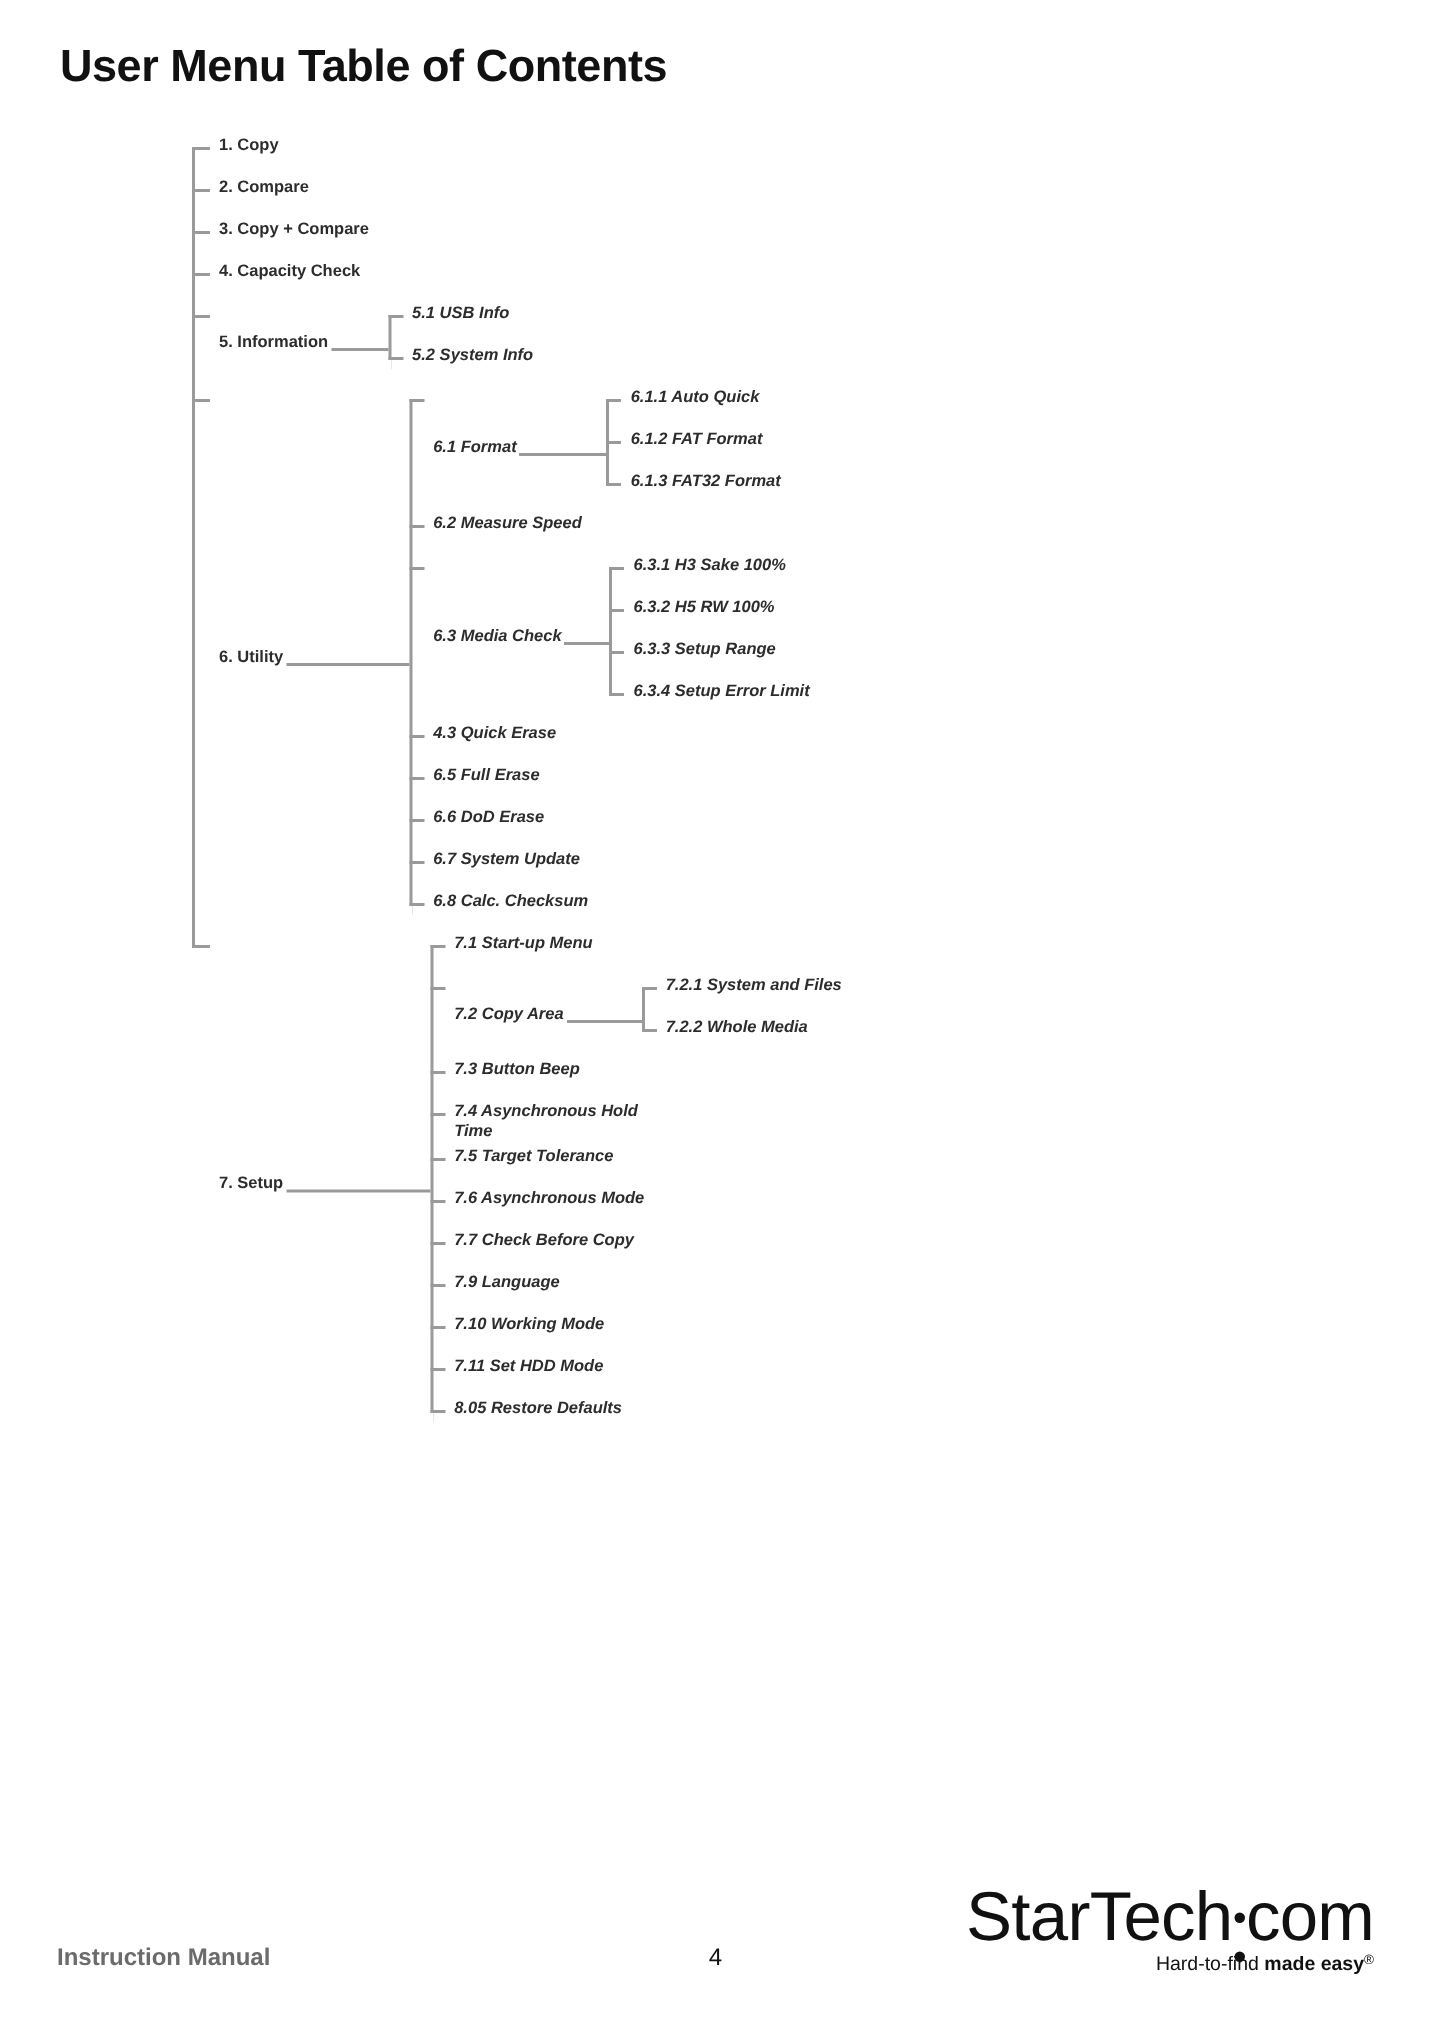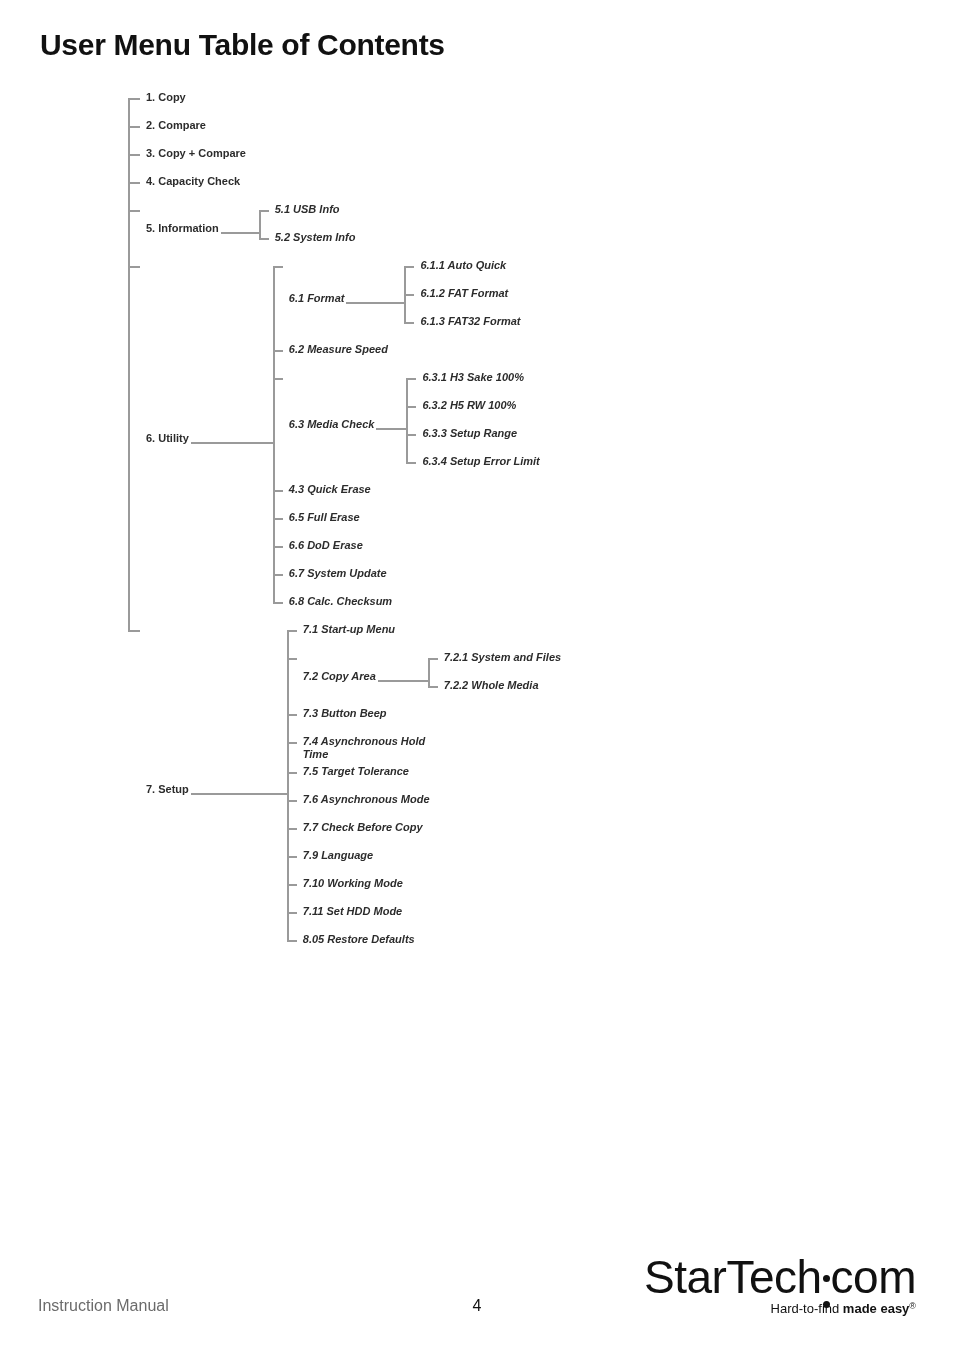--- a/index.html
+++ b/index.html
@@ -96,21 +96,21 @@
   .w-setup-rule  { width: 96px; }
   .w-copyarea-rule{ width: 50px; }
 
   .footer {
     position: absolute;
     left: 38px; right: 38px; bottom: 30px;
     display: flex;
     align-items: flex-end;
     justify-content: space-between;
   }
-  .footer-left { color:#6b6b6b; font-size: 16px; font-weight: 400; }
+  .footer-left { color:#6b6b6b; font-size: 16px; font-weight: 700; }
   .page-number {
     position: absolute;
     left: 50%; transform: translateX(-50%);
     bottom: 30px;
     font-size: 16px;
     color:#111;
   }
   .logo {
     text-align: right;
     line-height: 1;

